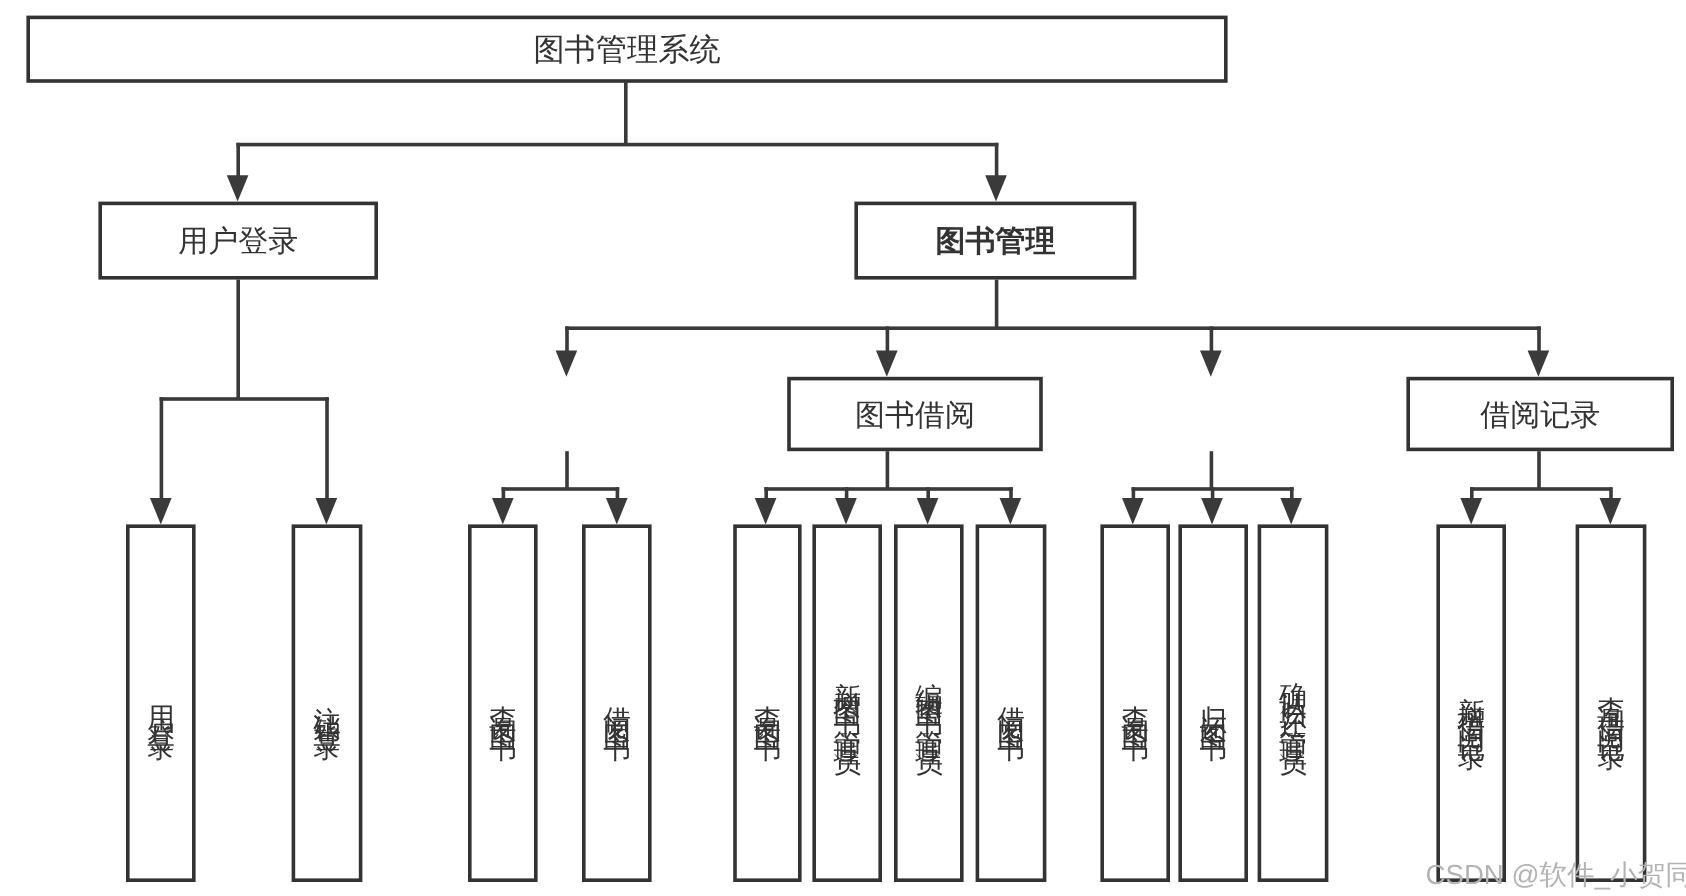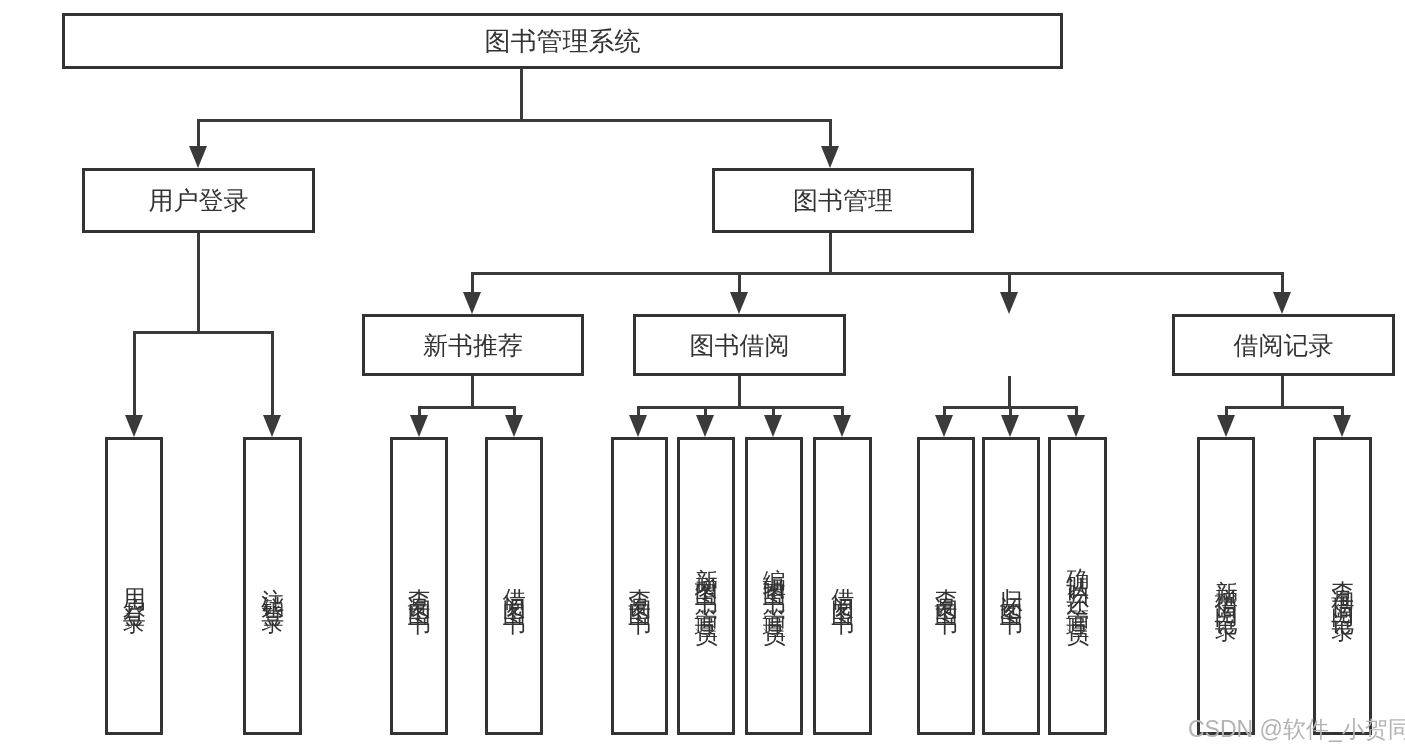--- a/index.html
+++ b/index.html
@@ -60,52 +60,51 @@
     color: #b3b3b3;
     white-space: nowrap;
     z-index: 5;
   }
 </style>
 </head>
 <body>
 
 <div class="canvas">
 
-  <div class="box lvl1" style="left:22px; top:13px; width:1001px; height:56px;margin-left:40px;">图书管理系统</div>
+  <div class="box lvl1" style="left:22px; top:13px; width:1001px; height:56px;">图书管理系统</div>
 
   <div class="vline" style="left:520px; top:68px; height:53px;"></div>
   <div class="hline" style="left:197px; top:119px; width:635px;"></div>
   <div class="vline" style="left:197px; top:119px; height:30px;"></div>
   <div class="arrow" style="left:189px; top:146px;"></div>
   <div class="vline" style="left:829px; top:119px; height:30px;"></div>
   <div class="arrow" style="left:821px; top:146px;"></div>
 
   <div class="box lvl2" style="left:82px; top:168px; width:233px; height:65px;">用户登录</div>
-  <div class="box lvl2" style="left:712px; top:168px; width:262px; height:65px;">图书管理</div>
+  <div class="box lvl2" style="left:712px; top:168px; width:235px; height:65px;font-weight:bold;">图书管理</div>
 
   <div class="vline" style="left:197px; top:233px; height:100px;"></div>
   <div class="hline" style="left:133px; top:331px; width:141px;"></div>
   <div class="vline" style="left:133px; top:331px; height:86px;"></div>
   <div class="arrow" style="left:125px; top:415px;"></div>
   <div class="vline" style="left:271px; top:331px; height:86px;"></div>
   <div class="arrow" style="left:263px; top:415px;"></div>
 
   <div class="vline" style="left:829px; top:233px; height:42px;"></div>
   <div class="hline" style="left:471px; top:272px; width:813px;"></div>
   <div class="vline" style="left:471px; top:272px; height:22px;"></div>
   <div class="arrow" style="left:463px; top:292px;"></div>
   <div class="vline" style="left:738px; top:272px; height:22px;"></div>
   <div class="arrow" style="left:730px; top:292px;"></div>
   <div class="vline" style="left:1008px; top:272px; height:22px;"></div>
   <div class="arrow" style="left:1000px; top:292px;"></div>
   <div class="vline" style="left:1281px; top:272px; height:22px;"></div>
   <div class="arrow" style="left:1273px; top:292px;"></div>
 
-  <div class="box lvl3" style="left:362px; top:314px; width:222px; height:62px;">新书推荐</div>
-  <div class="box lvl3" style="left:633px; top:314px; width:213px; height:62px;">图书借阅</div>
+  <div class="box lvl3" style="left:656px; top:314px; width:213px; height:62px;">图书借阅</div>
   <div class="box lvl3" style="left:1172px; top:314px; width:223px; height:62px;">借阅记录</div>
 
   <div class="vline" style="left:471px; top:376px; height:32px;"></div>
   <div class="hline" style="left:418px; top:406px; width:98px;"></div>
   <div class="vline" style="left:418px; top:406px; height:11px;"></div>
   <div class="arrow" style="left:410px; top:415px;"></div>
   <div class="vline" style="left:513px; top:406px; height:11px;"></div>
   <div class="arrow" style="left:505px; top:415px;"></div>
 
   <div class="vline" style="left:738px; top:376px; height:32px;"></div>

